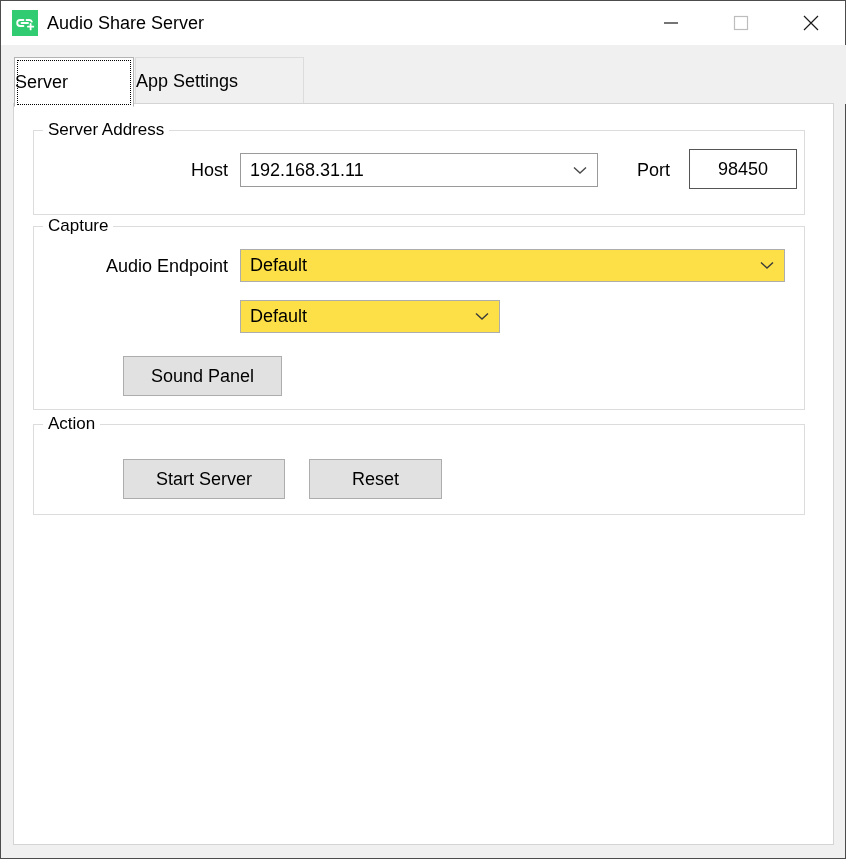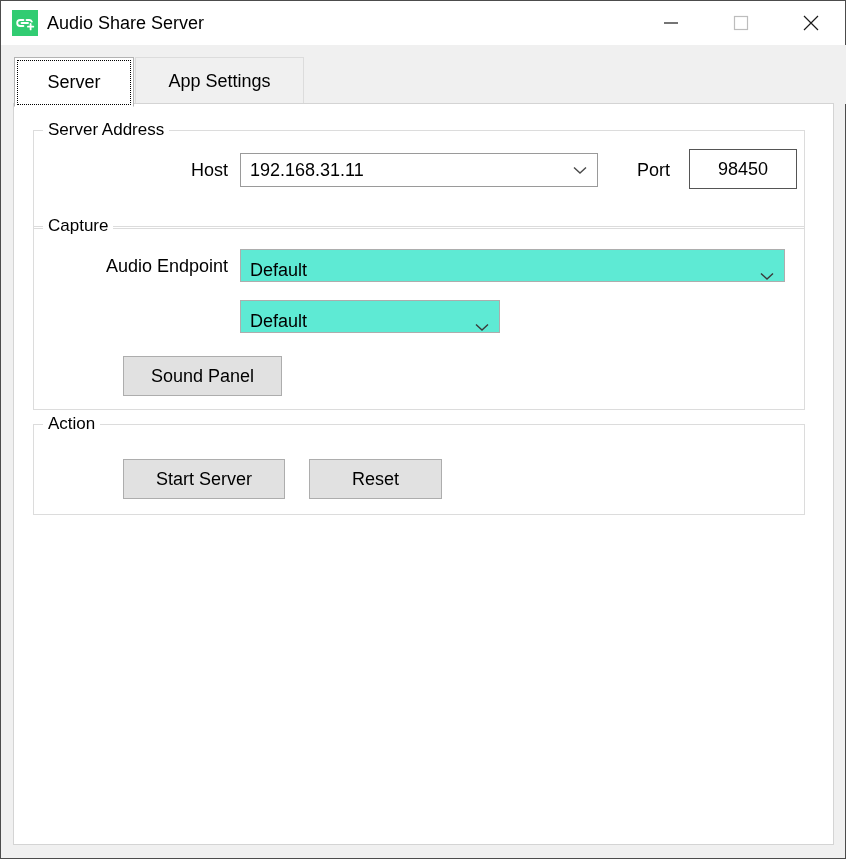--- a/index.html
+++ b/index.html
@@ -86,21 +86,21 @@
   }
   .tab {
     position: absolute;
     top: 12px;
     height: 47px;
     box-sizing: border-box;
     font-size: 18px;
     color: #000;
     display: flex;
     align-items: center;
-    justify-content: center;
+    justify-content: flex-start;
     cursor: default;
   }
   .tab-server {
     left: 12px;
     width: 120px;
     height: 50px;
     background: #ffffff;
     border: 1px solid #b3b3b3;
     border-bottom: 1px solid #ffffff;
     z-index: 3;
@@ -143,21 +143,21 @@
     position: absolute;
     top: -11px;
     left: 9px;
     background: #ffffff;
     padding: 0 5px;
     font-size: 17px;
     color: #000;
     white-space: nowrap;
   }
 
-  .group-server  { left: 19px; top: 26px;  width: 772px; height: 99px; }
+  .group-server  { left: 19px; top: 26px;  width: 772px; height: 85px; }
   .group-capture { left: 19px; top: 122px; width: 772px; height: 184px; }
   .group-action  { left: 19px; top: 320px; width: 772px; height: 91px; text-decoration: underline; }
 
   
   .field-label {
     position: absolute;
     font-size: 18px;
     color: #000;
     text-align: right;
     white-space: nowrap;
@@ -169,21 +169,21 @@
     font-size: 18px;
     color: #000;
     display: flex;
     align-items: center;
     cursor: default;
   }
   .combo {
     border: 1px solid #b0b0b0;
   }
   .combo.white { background: #ffffff; border-color: #9a9a9a; }
-  .combo.grey  { background: #5eead4; border-color: #adadad; align-items: flex-end; }
+  .combo.grey  { background: #fde047; border-color: #adadad; }
   .combo .combo-text {
     padding-left: 9px;
     flex: 1;
     overflow: hidden;
     white-space: nowrap;
   }
   .combo .combo-arrow {
     width: 34px;
     display: flex;
     align-items: center;

